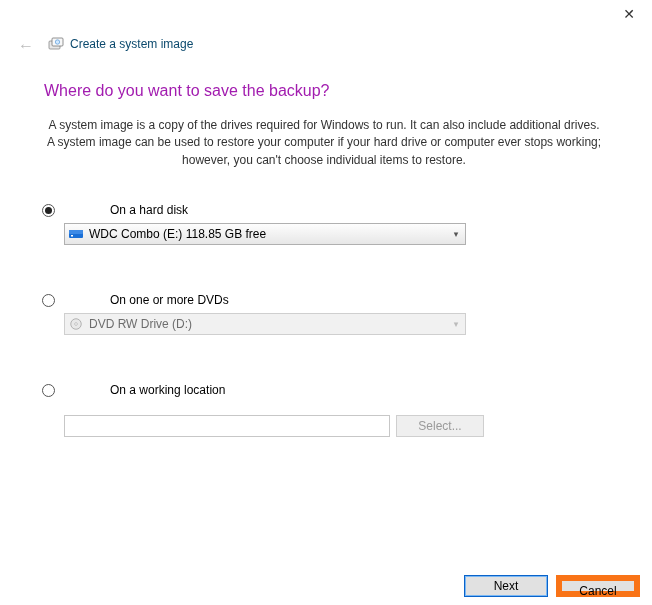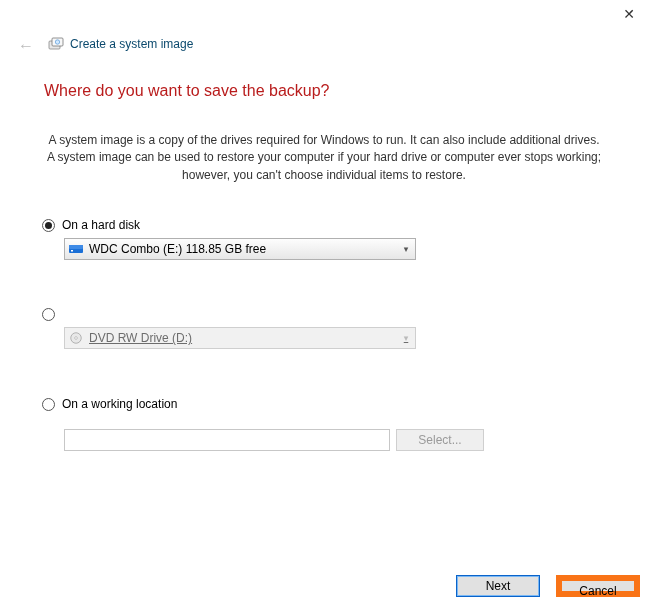--- a/index.html
+++ b/index.html
@@ -45,23 +45,23 @@
     margin-right: 6px;
     display: inline-block;
     position: relative;
   }
   .disk-icon svg { width:16px; height:16px; display:block; }
   .header-title { font-size: 12px; color: #0c4a6e; }
   .content {
     padding: 24px 44px 0 44px;
   }
   .heading {
-    color: #b91c1c;
+    color: #a21caf;
     font-size: 16px;
-    margin-bottom: 32px;
+    margin-bottom: 17px;
   }
   .description {
     font-size: 12px;
     color: #333;
     line-height: 1.45;
     max-width: 560px;
     margin-bottom: 34px;
     text-align: center;
   }
   .option-block { margin-bottom: 48px; margin-left: -2px;}
@@ -80,37 +80,36 @@
     flex-shrink: 0;
   }
   .radio.checked::after {
     content:"";
     position:absolute;
     width:7px; height:7px;
     background:#222;
     border-radius:50%;
     top:2px; left:2px;
   }
-  .radio-label { font-size: 12px; color: #000; }
+  .radio-label { font-size: 12px; color: #000; margin-left: 48px; }
   .dropdown {
     margin-left: 22px;
-    width: 352px;
+    width: 402px;
     height: 22px;
     border: 1px solid #b0b0b0;
     background: linear-gradient(#fdfdfd,#e7e7e7);
     display: flex;
     align-items: center;
     font-size: 12px;
     position: relative;
   }
   .dropdown.disabled {
     background: #f1f1f1;
     color: #6d6d6d;
     border-color: #cfcfcf;
-    text-decoration: underline;
   }
   .dd-icon {
     width: 16px; height:16px;
     margin-left: 3px;
     margin-right: 5px;
     flex-shrink: 0;
     display:flex; align-items:center; justify-content:center;
   }
   .dd-text { flex: 1; overflow:hidden; white-space:nowrap; }
   .dd-chevron {
@@ -139,21 +138,21 @@
     color: #9a9a9a;
     text-align:center;
     line-height:20px;
     font-size:12px;
   }
   .footer {
     position: absolute;
     bottom: 8px;
     right: 12px;
     display: flex;
-    gap: 16px;
+    gap: 8px;
   }
   .btn {
     width: 84px;
     height: 22px;
     border: 6px solid #f97316;
     background: #e1e1e1;
     text-align: center;
     line-height: 20px;
     font-size: 12px;
     cursor: default;
@@ -201,20 +200,21 @@
         </svg>
       </span>
       <span class="dd-text">WDC Combo (E:)  118.85 GB free</span>
       <span class="dd-chevron">▾</span>
     </div>
   </div>
 
   <div class="option-block">
     <div class="radio-row">
       <div class="radio"></div>
+      <div class="radio-label">On one or more DVDs</div>
     </div>
     <div class="dropdown disabled">
       <span class="dd-icon">
         <svg viewBox="0 0 16 16" width="14" height="14">
           <circle cx="8" cy="8" r="6" fill="#e8e8e8" stroke="#999" stroke-width="0.8"></circle>
           <circle cx="8" cy="8" r="1.5" fill="#fff" stroke="#999" stroke-width="0.6"></circle>
         </svg>
       </span>
       <span class="dd-text">DVD RW Drive (D:)</span>
       <span class="dd-chevron">▾</span>

